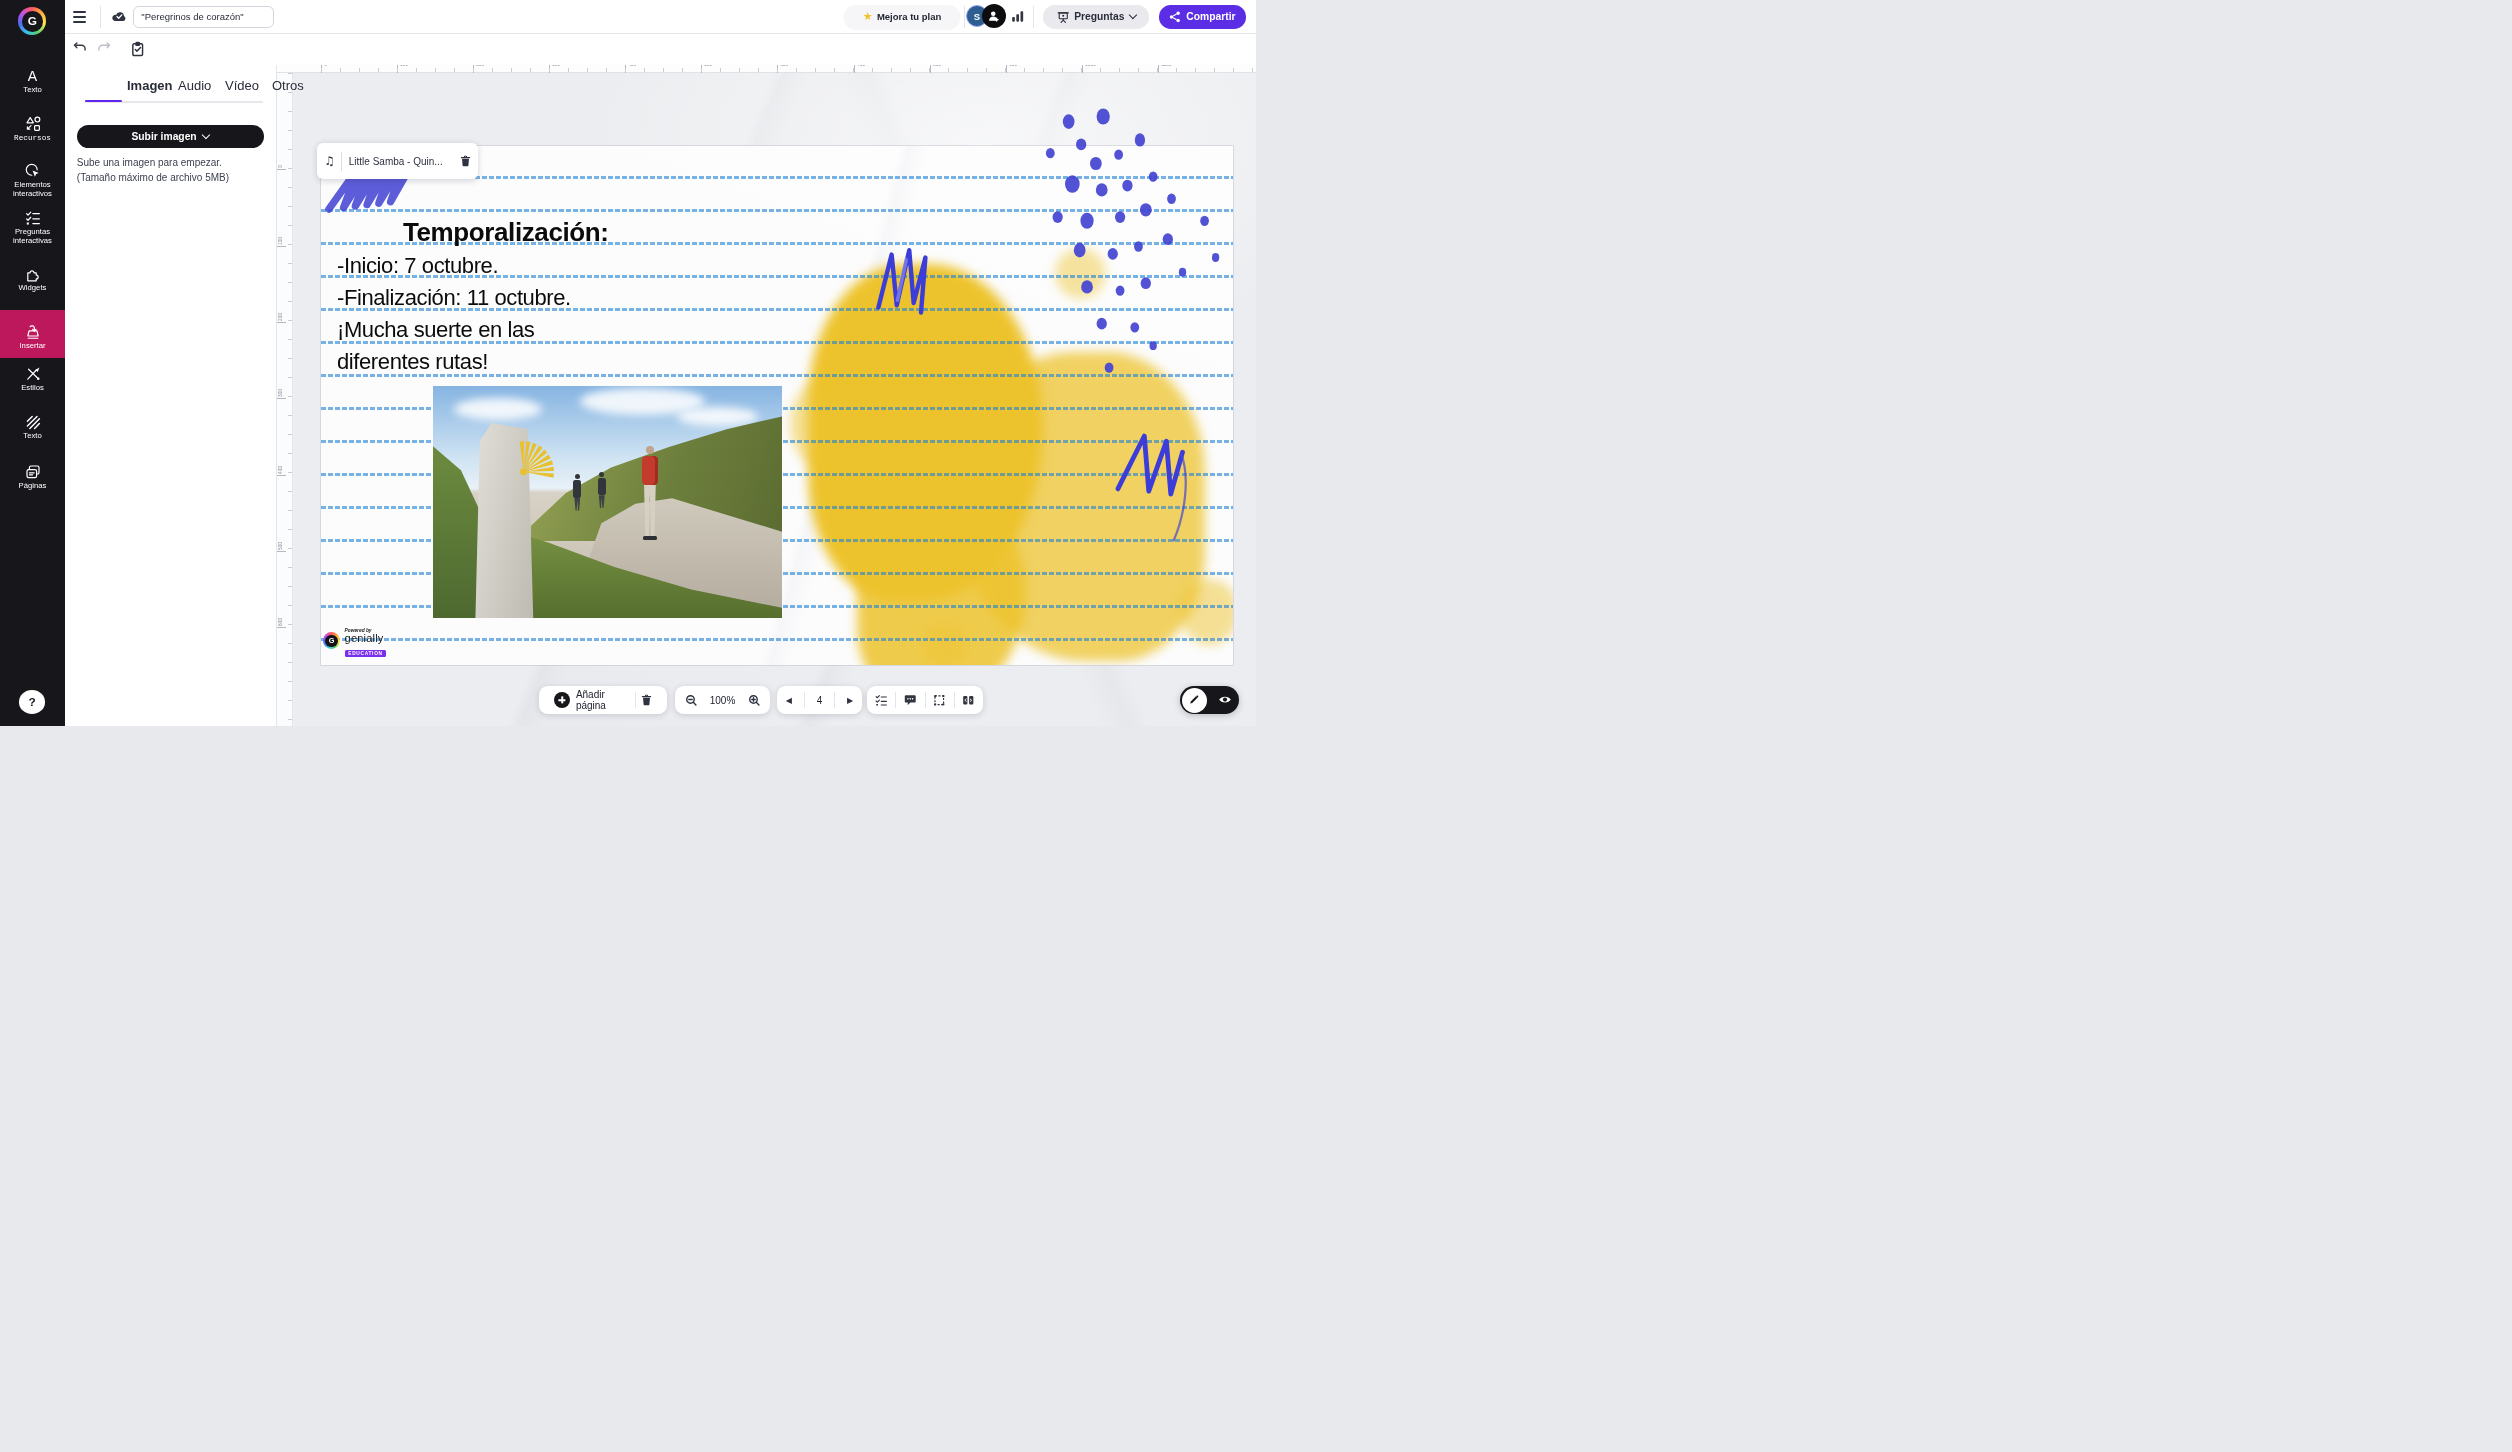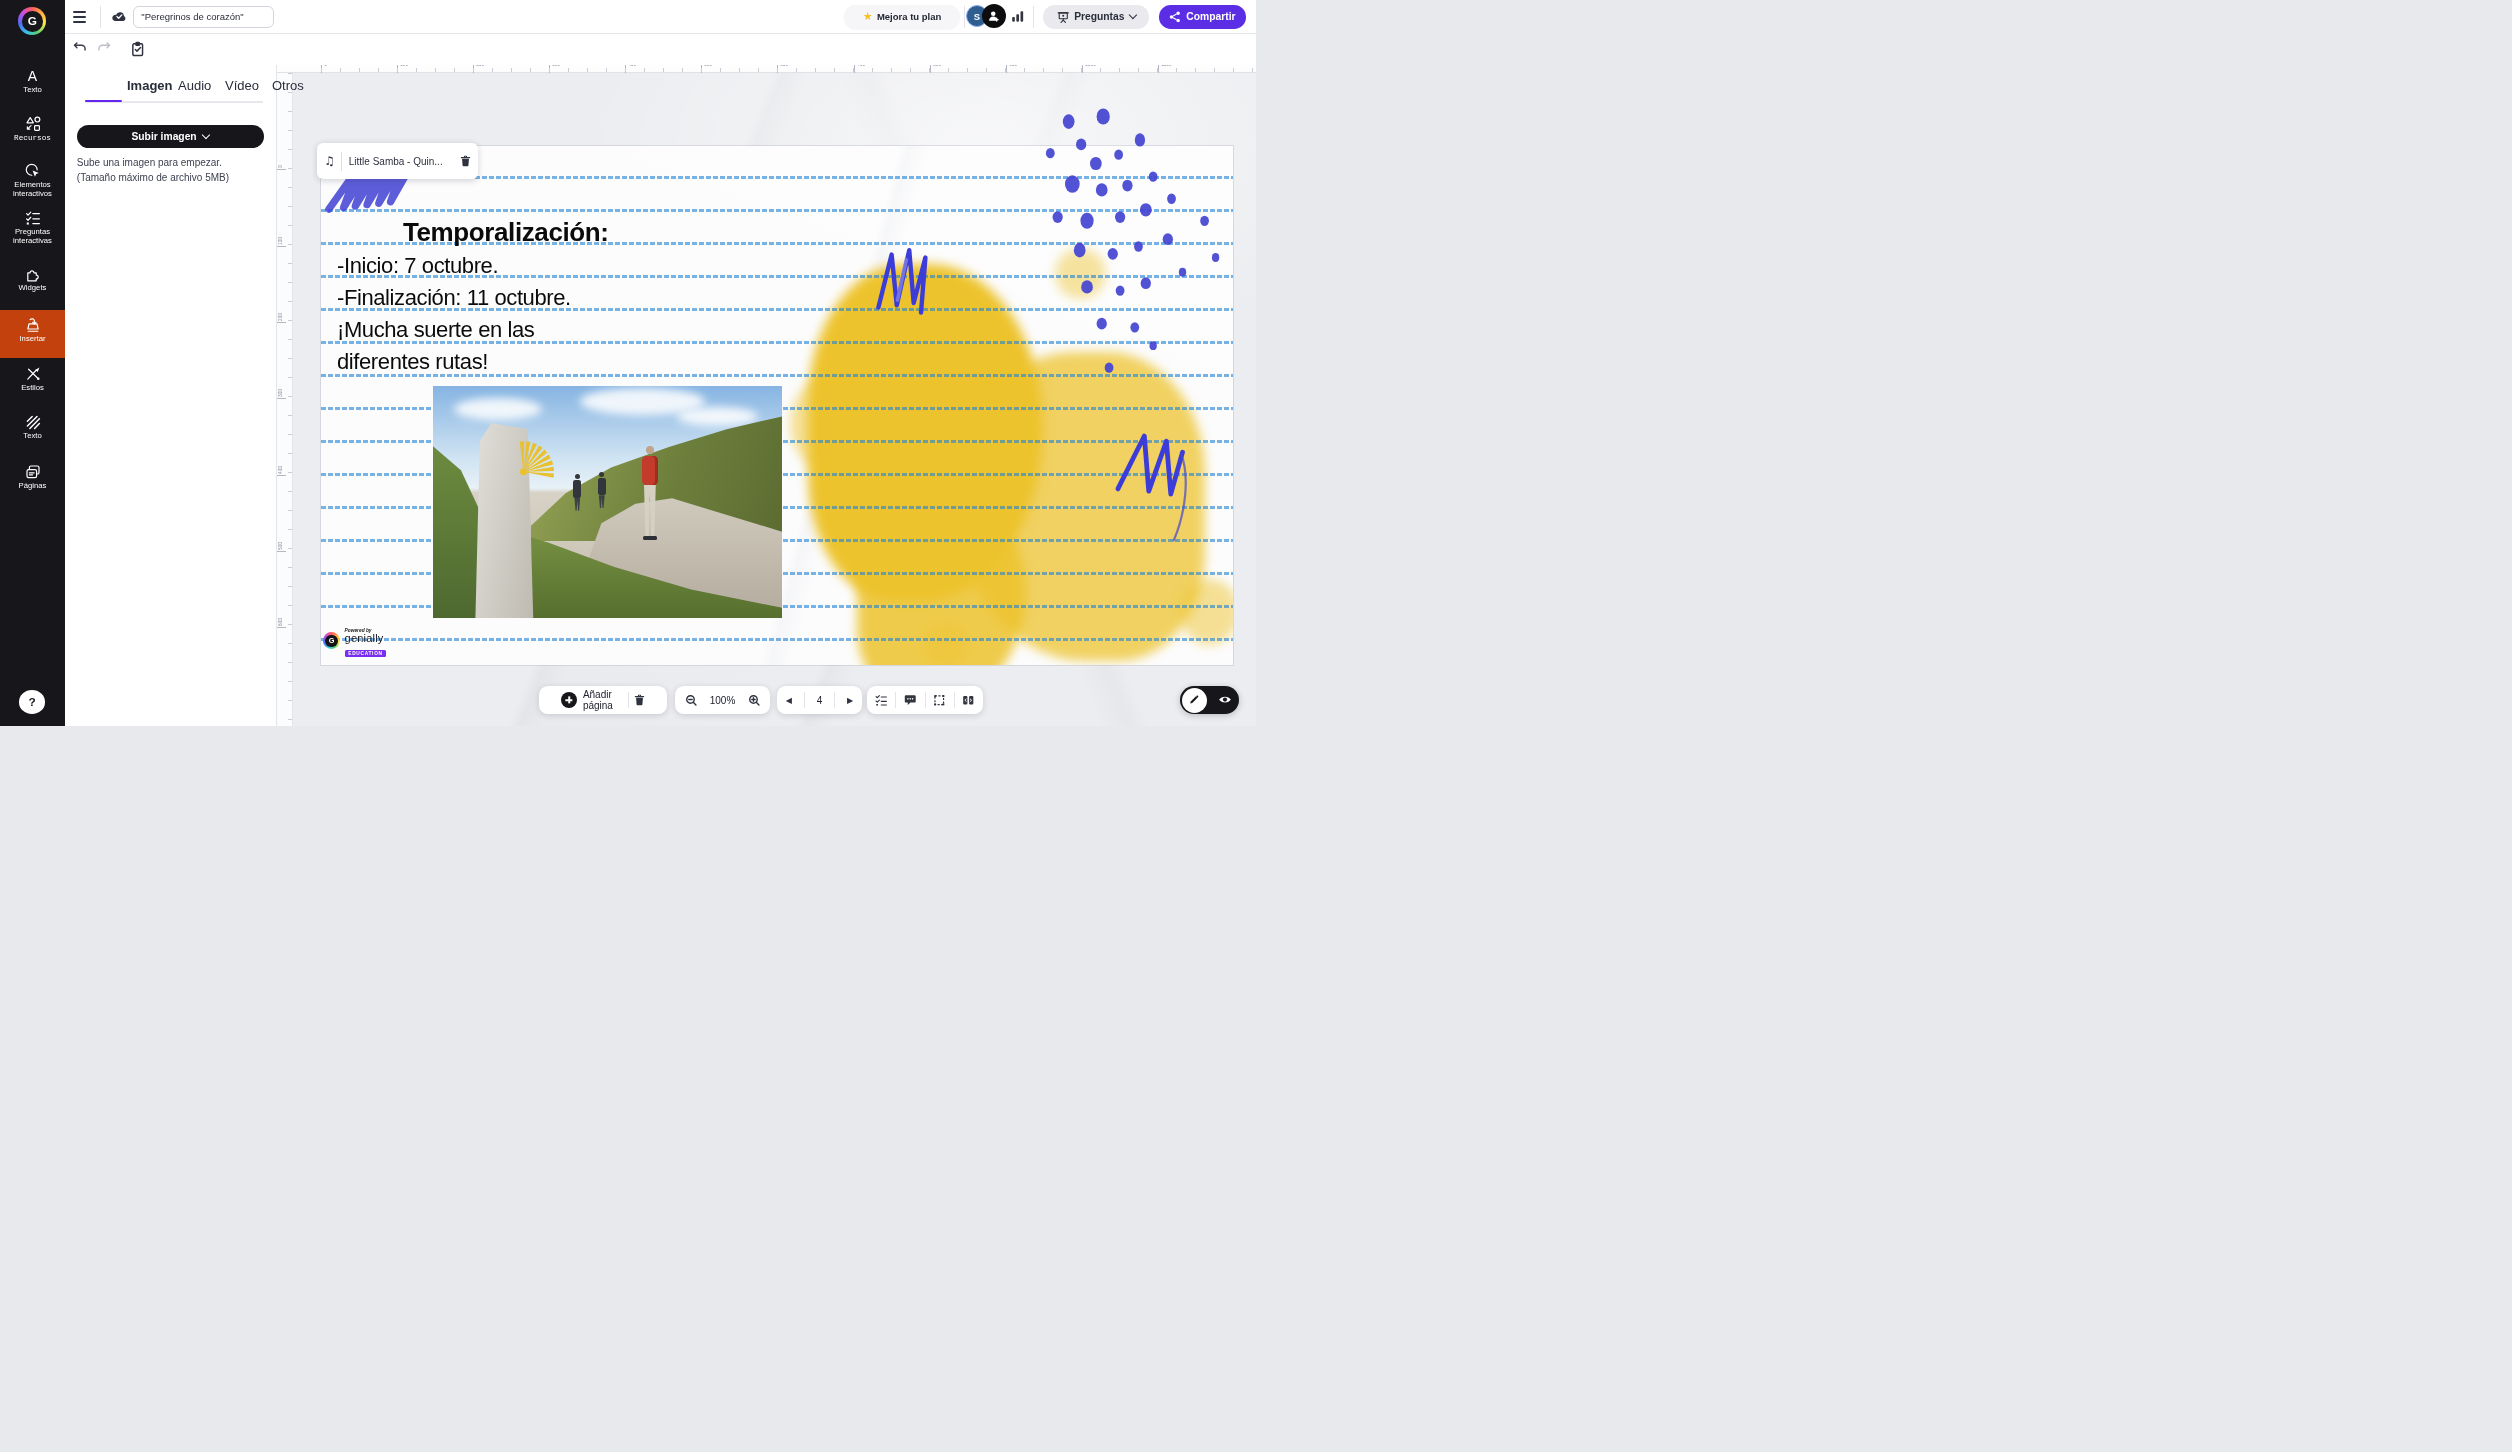--- a/index.html
+++ b/index.html
@@ -10,21 +10,21 @@
   
   #sidebar { position:absolute; left:0; top:0; width:65px; height:726px; background:#17171b; z-index:30; }
   .logo { position:absolute; left:18.4px; top:7.3px; width:28px; height:28px; border-radius:50%;
           background:conic-gradient(#ff5b5b,#ffb13d,#ffe94a,#58d071,#39c2e8,#4f6cf0,#c44fe8,#ff5b5b);
           display:flex; align-items:center; justify-content:center; }
   .logo-inner { width:20.6px; height:20.6px; border-radius:50%; background:#17171b; color:#fff;
           font-size:11.8px; font-weight:700; display:flex; align-items:center; justify-content:center; }
   .nav-item { position:absolute; left:0; width:65px; text-align:center; color:#fff; cursor:pointer; }
   .nav-item .nicon { width:16px; height:16px; margin:0 auto 2.2px; }
   .nav-item .nlabel { font-size:7.7px; line-height:1.15; padding:0 2.9px; }
-  .nav-item.active { background:#c2410c; padding-top:7px; }
+  .nav-item.active { background:#be185d; padding-top:14px; }
   .help-bubble { position:absolute; left:19px; top:690px; width:26.4px; height:23.5px; border-radius:50%;
           background:#fff; color:#17171b; font-weight:800; font-size:11.8px;
           display:flex; align-items:center; justify-content:center; }
 
   
   #topbar { position:absolute; left:65px; right:0; top:0; height:34px; background:#fff;
             border-bottom:0.7px solid #e5e6ea; z-index:25; }
   .burger { position:absolute; left:8px; top:11px; width:13.2px; height:11.8px; display:flex;
             flex-direction:column; justify-content:space-between; cursor:pointer; }
   .burger i { display:block; height:1.8px; background:#2f3240; border-radius:1.5px; }
@@ -535,21 +535,21 @@
     <span class="chip-label">Little Samba - Quin...</span>
     <span class="icon-btn">
       <svg width="11" height="11.8" viewBox="0 0 14 15" fill="#2f3240">
         <rect x="1" y="2.6" width="12" height="1.4" rx=".7"></rect>
         <path d="M5 2.8 V1.6 a.8.8 0 0 1 .8-.8 h2.4 a.8.8 0 0 1 .8.8 V2.8 H7.6 V1.9 H6.4 v.9 z"></path>
         <path d="M2.6 4.8 h8.8 l-.7 8.6 a1 1 0 0 1 -1 .9 H4.3 a1 1 0 0 1 -1-.9 z"></path>
       </svg>
     </span>
   </div>
 
-  <div class="bargroup" style="left:539px;width:128px;gap:5.9px;padding:0 22px;">
+  <div class="bargroup" style="left:539px;width:128px;gap:5.9px;padding:0 15px;">
     <span class="plus-circle"></span>
     <span class="bar-label">Añadir página</span>
     <span class="bg-div"></span>
     <span class="icon-btn">
       <svg width="11" height="11.8" viewBox="0 0 14 15" fill="#2f3240">
         <rect x="1" y="2.6" width="12" height="1.4" rx=".7"></rect>
         <path d="M5 2.8 V1.6 a.8.8 0 0 1 .8-.8 h2.4 a.8.8 0 0 1 .8.8 V2.8 H7.6 V1.9 H6.4 v.9 z"></path>
         <path d="M2.6 4.8 h8.8 l-.7 8.6 a1 1 0 0 1 -1 .9 H4.3 a1 1 0 0 1 -1-.9 z"></path>
       </svg>
     </span>

